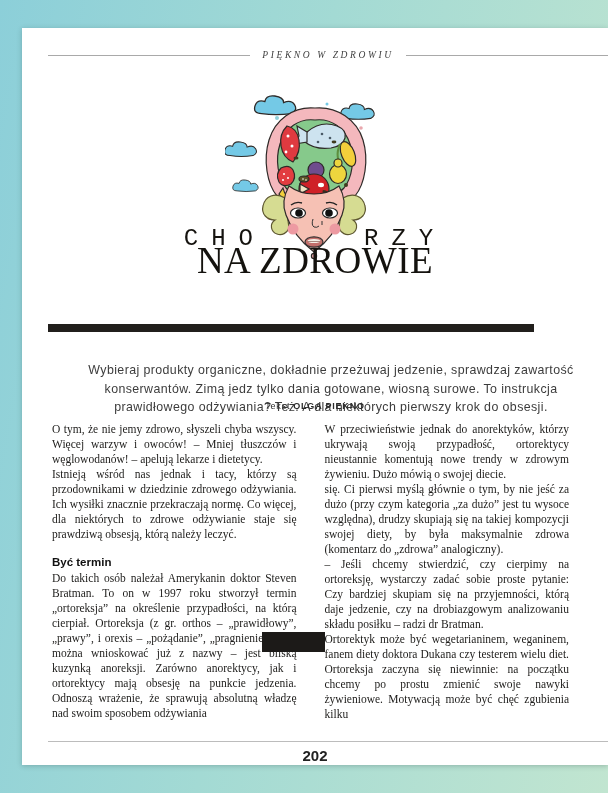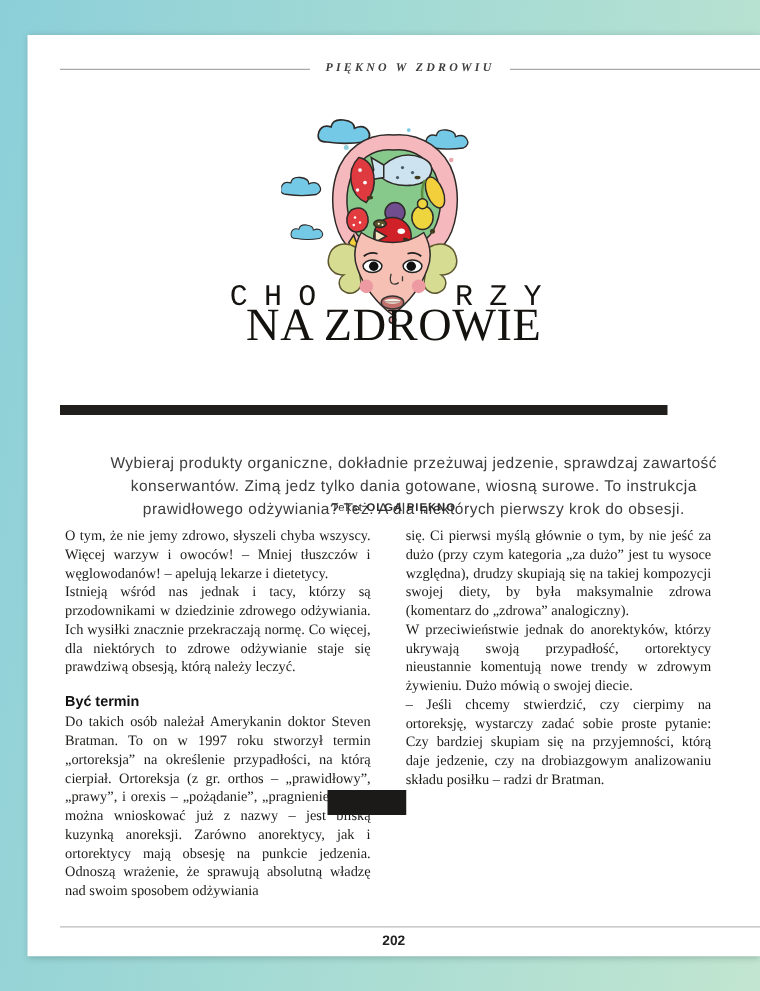--- a/index.html
+++ b/index.html
@@ -1,20 +1,20 @@
 <!DOCTYPE html>
 <html lang="pl"><head>
 <meta charset="utf-8">
 <style>
   html,body{margin:0;padding:0;}
   body{width:608px;height:793px;overflow:hidden;position:relative;background:#9ed8d6;}
   .frame{position:absolute;inset:0;background:linear-gradient(100deg,#8ccfd9 0%,#a3dad4 45%,#c1e5d0 100%);}
   .page{position:absolute;left:22px;top:28px;width:586px;height:737px;background:#ffffff;box-shadow:0 1px 5px rgba(40,70,70,.28);}
 
-  .section-header{position:absolute;top:22px;left:26px;right:0;display:flex;align-items:center;gap:12px;font-weight:bold;}
+  .section-header{position:absolute;top:22px;left:26px;right:0;display:flex;align-items:center;gap:12px;}
   .section-header .rule{flex:1;height:1px;background:#a9a9a9;}
   .section-title{font-family:"Liberation Serif",serif;font-style:italic;font-size:9.5px;letter-spacing:2.6px;color:#3f3f3f;white-space:nowrap;}
 
   .illustration{position:absolute;top:64px;left:50%;margin-left:-90px;width:178px;height:172px;}
 
   .title-row{position:absolute;top:197px;left:0;width:100%;display:flex;justify-content:center;align-items:center;font-family:Liberation Mono, monospace;font-size:24px;letter-spacing:13px;color:#15130f;}
   .title-gap{display:inline-block;width:98px;}
 
   .main-title{position:absolute;top:212px;left:0;width:100%;margin:0;text-align:center;font-family:"Liberation Serif",serif;font-weight:500;font-size:37px;line-height:1.15;letter-spacing:.5px;color:#14120e;}
 
@@ -26,21 +26,21 @@
   .byline-name{font-weight:700;margin-left:3px;}
 
   .columns{position:absolute;top:394px;left:30px;width:517px;display:flex;gap:28px;}
   .col{flex:1;font-family:"Liberation Serif",serif;font-size:11.5px;line-height:15px;text-align:justify;color:#1d1c1a;hyphens:auto;}
   .col p{margin:0;}
   .subhead{margin:13px 0 1px;font-family:"Liberation Sans",sans-serif;font-size:11.5px;font-weight:700;color:#111;}
 
   .redaction{position:absolute;left:240px;top:604px;width:63px;height:20px;background:#1c1a18;}
 
   .footer-rule{position:absolute;top:713px;left:26px;right:0;height:1px;background:#bcbcbc;}
-  .page-number{position:absolute;top:719px;left:0;width:100%;text-align:center;font-family:"Liberation Sans",sans-serif;font-size:11px;font-weight:700;color:#222;}
+  .page-number{position:absolute;top:719px;left:0;width:100%;text-align:center;font-family:"Liberation Sans",sans-serif;font-size:15px;font-weight:700;color:#222;}
 </style>
 </head>
 <body>
 
 <div class="frame">
   <div class="page">
 
     <div class="section-header">
       <div class="rule"></div>
       <div class="section-title">PIĘKNO W ZDROWIU</div>
@@ -166,23 +166,24 @@
     </div>
 
     <div class="columns">
       <div class="col">
         <p>O tym, że nie jemy zdrowo, słyszeli chyba wszyscy. Więcej warzyw i owoców! – Mniej tłuszczów i węglowodanów! – apelują lekarze i dietetycy.</p>
         <p>Istnieją wśród nas jednak i tacy, którzy są przodownikami w dziedzinie zdrowego odżywiania. Ich wysiłki znacznie przekraczają normę. Co więcej, dla niektórych to zdrowe odżywianie staje się prawdziwą obsesją, którą należy leczyć.</p>
         <h3 class="subhead">Być termin</h3>
         <p>Do takich osób należał Amerykanin doktor Steven Bratman. To on w 1997 roku stworzył termin „ortoreksja” na określenie przypadłości, na którą cierpiał. Ortoreksja (z gr. orthos – „prawidłowy”, „prawy”, i orexis – „pożądanie”, „pragnienie”) – co można wnioskować już z nazwy – jest bliską kuzynką anoreksji. Zarówno anorektycy, jak i ortorektycy mają obsesję na punkcie jedzenia. Odnoszą wrażenie, że sprawują absolutną władzę nad swoim sposobem odżywiania</p>
       </div>
       <div class="col">
+        <p>W przeciwieństwie jednak do anorektyków, którzy ukrywają swoją przypadłość, ortorektycy nieustannie komentują nowe trendy w zdrowym żywieniu. Dużo mówią o swojej diecie.</p>
         <p>się. Ci pierwsi myślą głównie o tym, by nie jeść za dużo (przy czym kategoria „za dużo” jest tu wysoce względna), drudzy skupiają się na takiej kompozycji swojej diety, by była maksymalnie zdrowa (komentarz do „zdrowa” analogiczny).</p>
-        <p>W przeciwieństwie jednak do anorektyków, którzy ukrywają swoją przypadłość, ortorektycy nieustannie komentują nowe trendy w zdrowym żywieniu. Dużo mówią o swojej diecie.</p>
         <p>– Jeśli chcemy stwierdzić, czy cierpimy na ortoreksję, wystarczy zadać sobie proste pytanie: Czy bardziej skupiam się na przyjemności, którą daje jedzenie, czy na drobiazgowym analizowaniu składu posiłku – radzi dr Bratman.</p>
+        <p>Ortorektyk może być wegetarianinem, weganinem, fanem diety doktora Dukana czy testerem wielu diet. Ortoreksja zaczyna się niewinnie: na początku chcemy po prostu zmienić swoje nawyki żywieniowe. Motywacją może być chęć zgubienia kilku</p>
       </div>
     </div>
 
     <div class="redaction"></div>
 
     <div class="footer-rule"></div>
     <div class="page-number">202</div>
 
   </div>
 </div>

